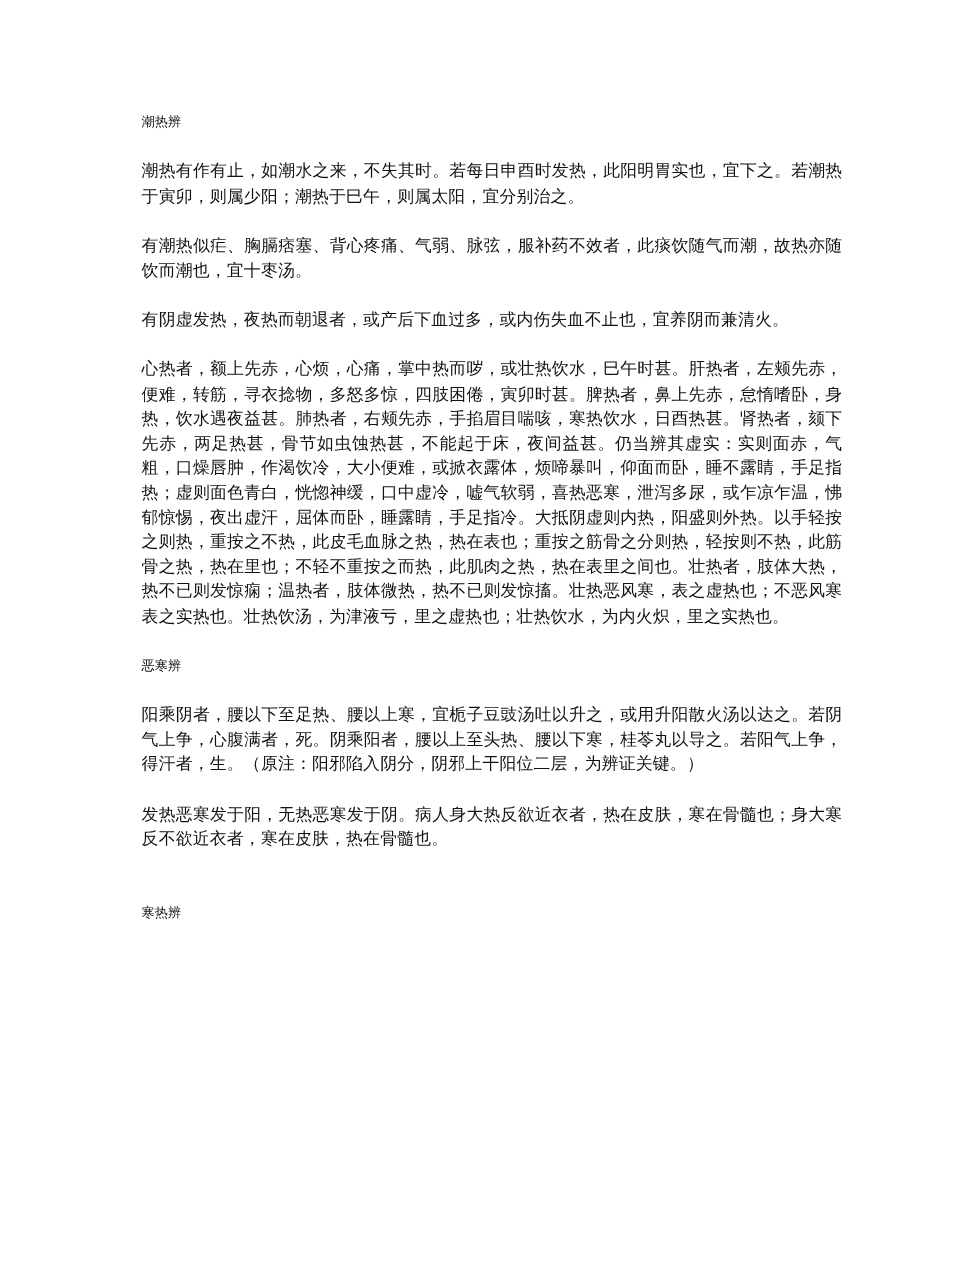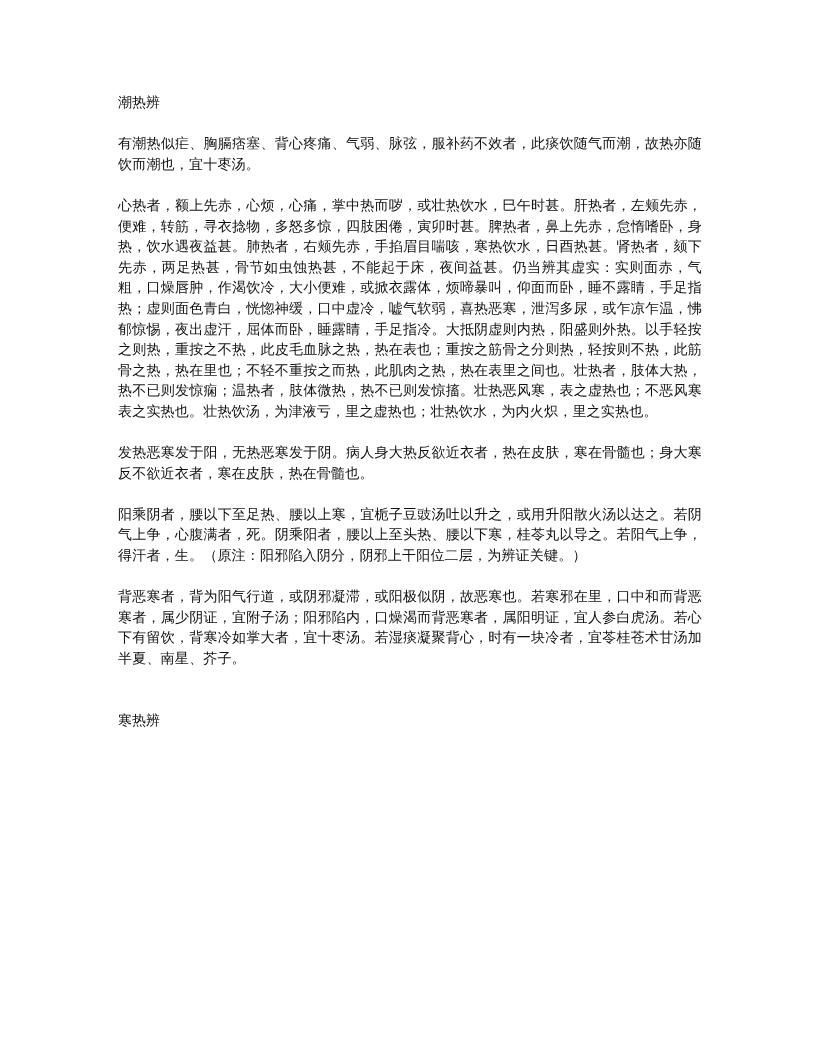--- a/index.html
+++ b/index.html
@@ -8,40 +8,42 @@
     font-family: "DejaVu Serif", "Liberation Serif", serif;
     color: #111111;
   }
   .page {
     position: absolute; left: 118px; top: 92px; width: 584px;
   }
   .block {
     font-size: 14px; line-height: 20.6px; margin: 0 0 20.6px 0;
     text-align: justify; letter-spacing: 0.2px;
   }
-  .heading { font-size: 14px; line-height: 20.6px; margin: 0 0 20.6px 0; }
+  .heading { font-size: 11px; line-height: 20.6px; margin: 0 0 20.6px 0; }
   .gap-large { margin-top: 41px; }
 </style>
 </head>
 <body>
 
 <div class="page">
 
   <div>
     <p class="heading">潮热辨</p>
+    <p class="block">潮热有作有止，如潮水之来，不失其时。若每日申酉时发热，此阳明胃实也，宜下之。若潮热于寅卯，则属少阳；潮热于巳午，则属太阳，宜分别治之。</p>
     <p class="block">有潮热似疟、胸膈痞塞、背心疼痛、气弱、脉弦，服补药不效者，此痰饮随气而潮，故热亦随饮而潮也，宜十枣汤。</p>
+    <p class="block">有阴虚发热，夜热而朝退者，或产后下血过多，或内伤失血不止也，宜养阴而兼清火。</p>
   </div>
 
   <div>
     <p class="block">心热者，额上先赤，心烦，心痛，掌中热而哕，或壮热饮水，巳午时甚。肝热者，左颊先赤，便难，转筋，寻衣捻物，多怒多惊，四肢困倦，寅卯时甚。脾热者，鼻上先赤，怠惰嗜卧，身热，饮水遇夜益甚。肺热者，右颊先赤，手掐眉目喘咳，寒热饮水，日酉热甚。肾热者，颏下先赤，两足热甚，骨节如虫蚀热甚，不能起于床，夜间益甚。仍当辨其虚实：实则面赤，气粗，口燥唇肿，作渴饮冷，大小便难，或掀衣露体，烦啼暴叫，仰面而卧，睡不露睛，手足指热；虚则面色青白，恍惚神缓，口中虚冷，嘘气软弱，喜热恶寒，泄泻多尿，或乍凉乍温，怫郁惊惕，夜出虚汗，屈体而卧，睡露睛，手足指冷。大抵阴虚则内热，阳盛则外热。以手轻按之则热，重按之不热，此皮毛血脉之热，热在表也；重按之筋骨之分则热，轻按则不热，此筋骨之热，热在里也；不轻不重按之而热，此肌肉之热，热在表里之间也。壮热者，肢体大热，热不已则发惊痫；温热者，肢体微热，热不已则发惊搐。壮热恶风寒，表之虚热也；不恶风寒表之实热也。壮热饮汤，为津液亏，里之虚热也；壮热饮水，为内火炽，里之实热也。</p>
   </div>
 
   <div>
+    <p class="heading">恶寒辨</p>
+    <p class="block">阳乘阴者，腰以下至足热、腰以上寒，宜栀子豆豉汤吐以升之，或用升阳散火汤以达之。若阴气上争，心腹满者，死。阴乘阳者，腰以上至头热、腰以下寒，桂苓丸以导之。若阳气上争，得汗者，生。（原注：阳邪陷入阴分，阴邪上干阳位二层，为辨证关键。）</p>
     <p class="block">发热恶寒发于阳，无热恶寒发于阴。病人身大热反欲近衣者，热在皮肤，寒在骨髓也；身大寒反不欲近衣者，寒在皮肤，热在骨髓也。</p>
-    <p class="block">阳乘阴者，腰以下至足热、腰以上寒，宜栀子豆豉汤吐以升之，或用升阳散火汤以达之。若阴气上争，心腹满者，死。阴乘阳者，腰以上至头热、腰以下寒，桂苓丸以导之。若阳气上争，得汗者，生。（原注：阳邪陷入阴分，阴邪上干阳位二层，为辨证关键。）</p>
-    <p class="block">背恶寒者，背为阳气行道，或阴邪凝滞，或阳极似阴，故恶寒也。若寒邪在里，口中和而背恶寒者，属少阴证，宜附子汤；阳邪陷内，口燥渴而背恶寒者，属阳明证，宜人参白虎汤。若心下有留饮，背寒冷如掌大者，宜十枣汤。若湿痰凝聚背心，时有一块冷者，宜苓桂苍术甘汤加半夏、南星、芥子。</p>
   </div>
 
   <div class="gap-large">
     <p class="heading">寒热辨</p>
   </div>
 
 </div>
 
 </body></html>

